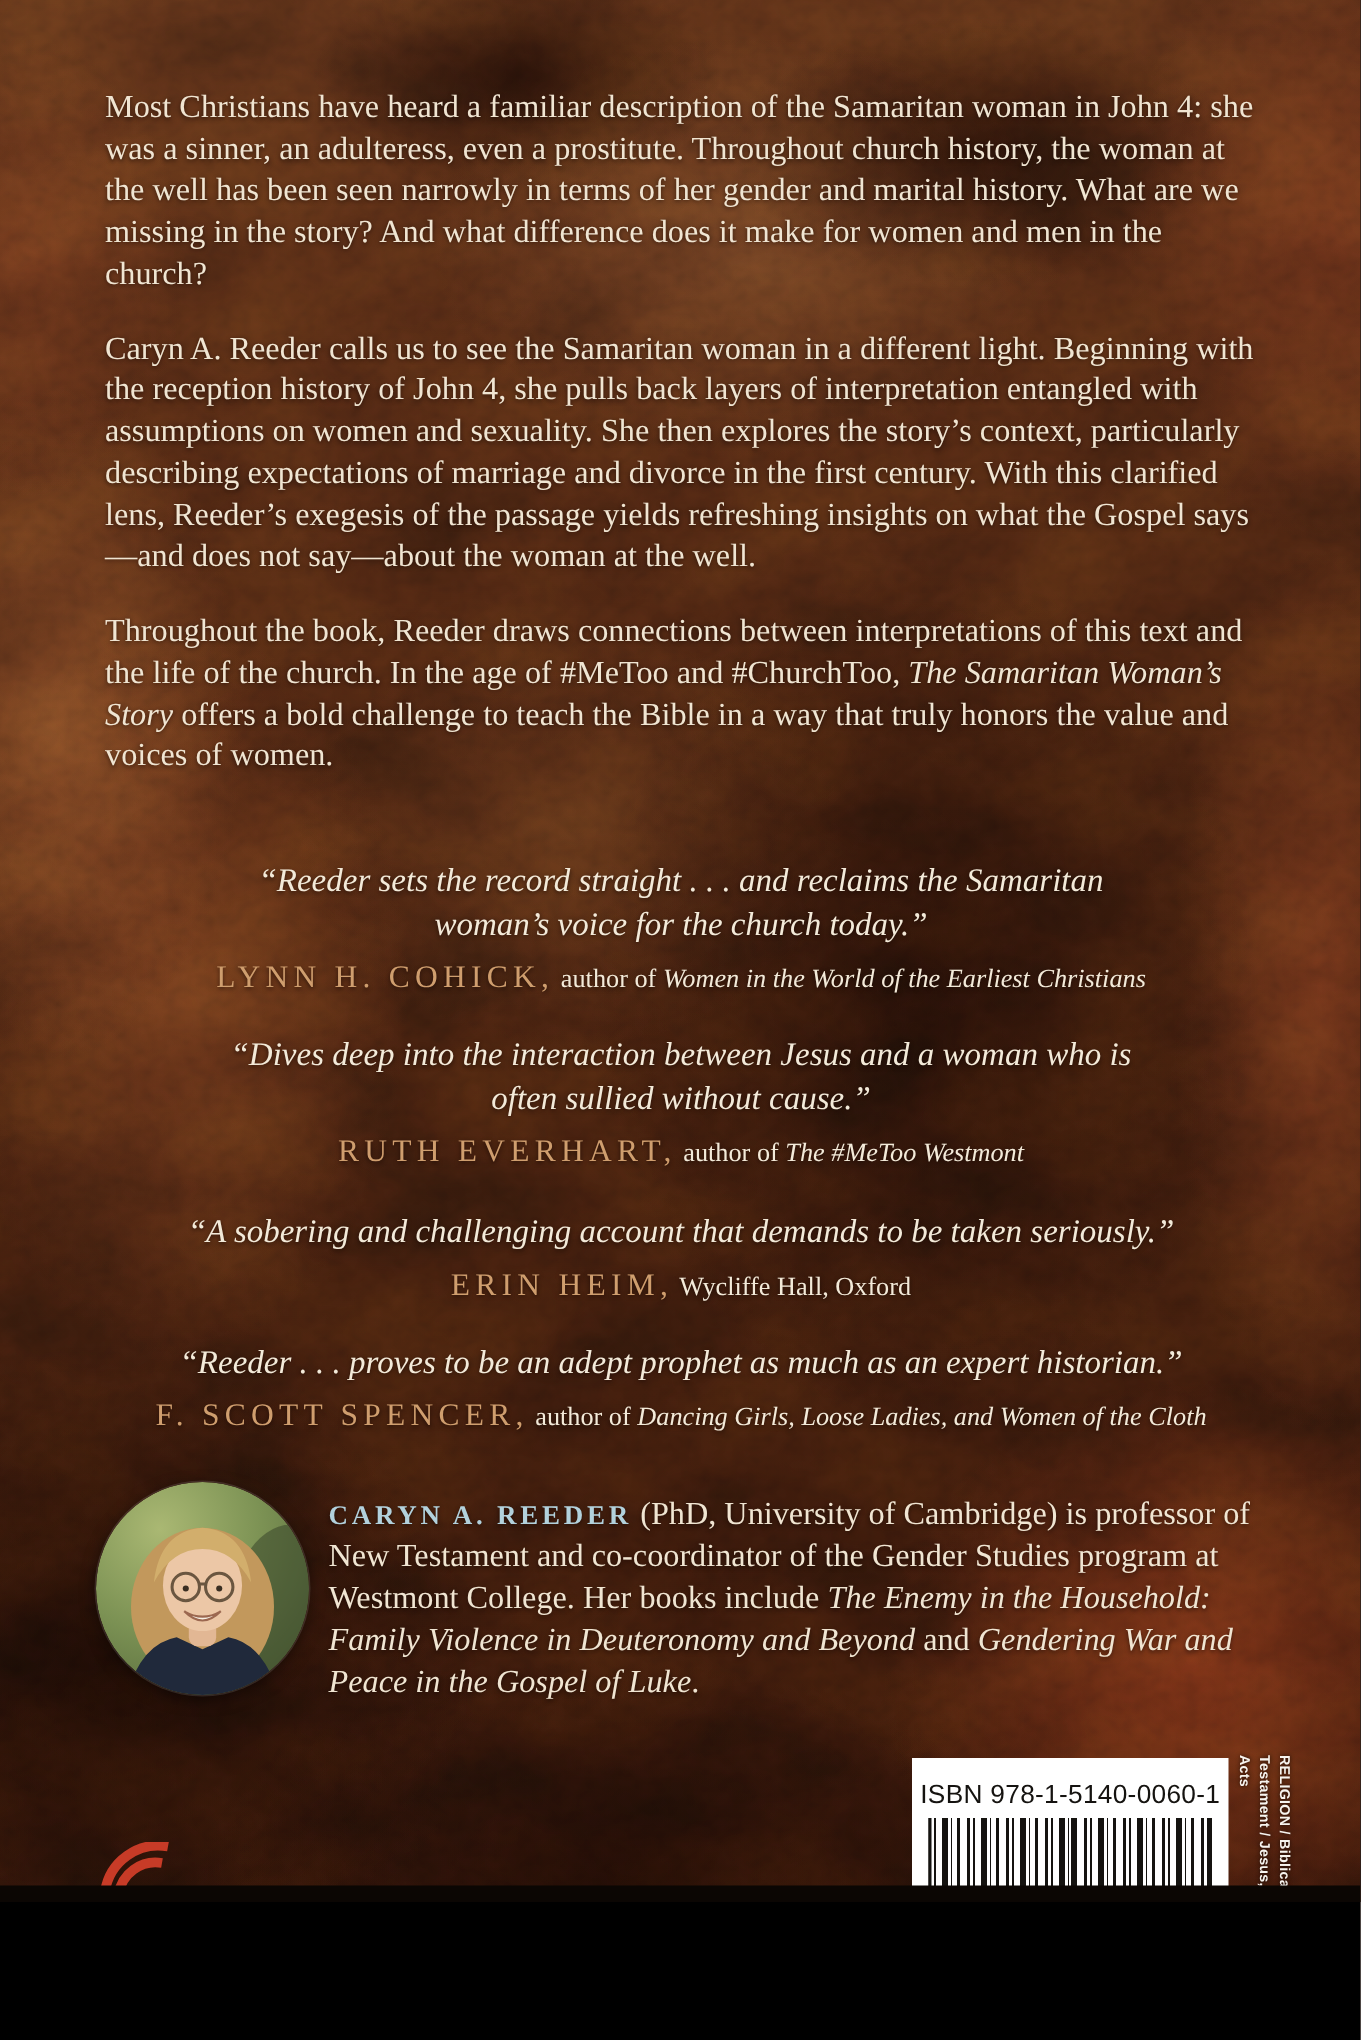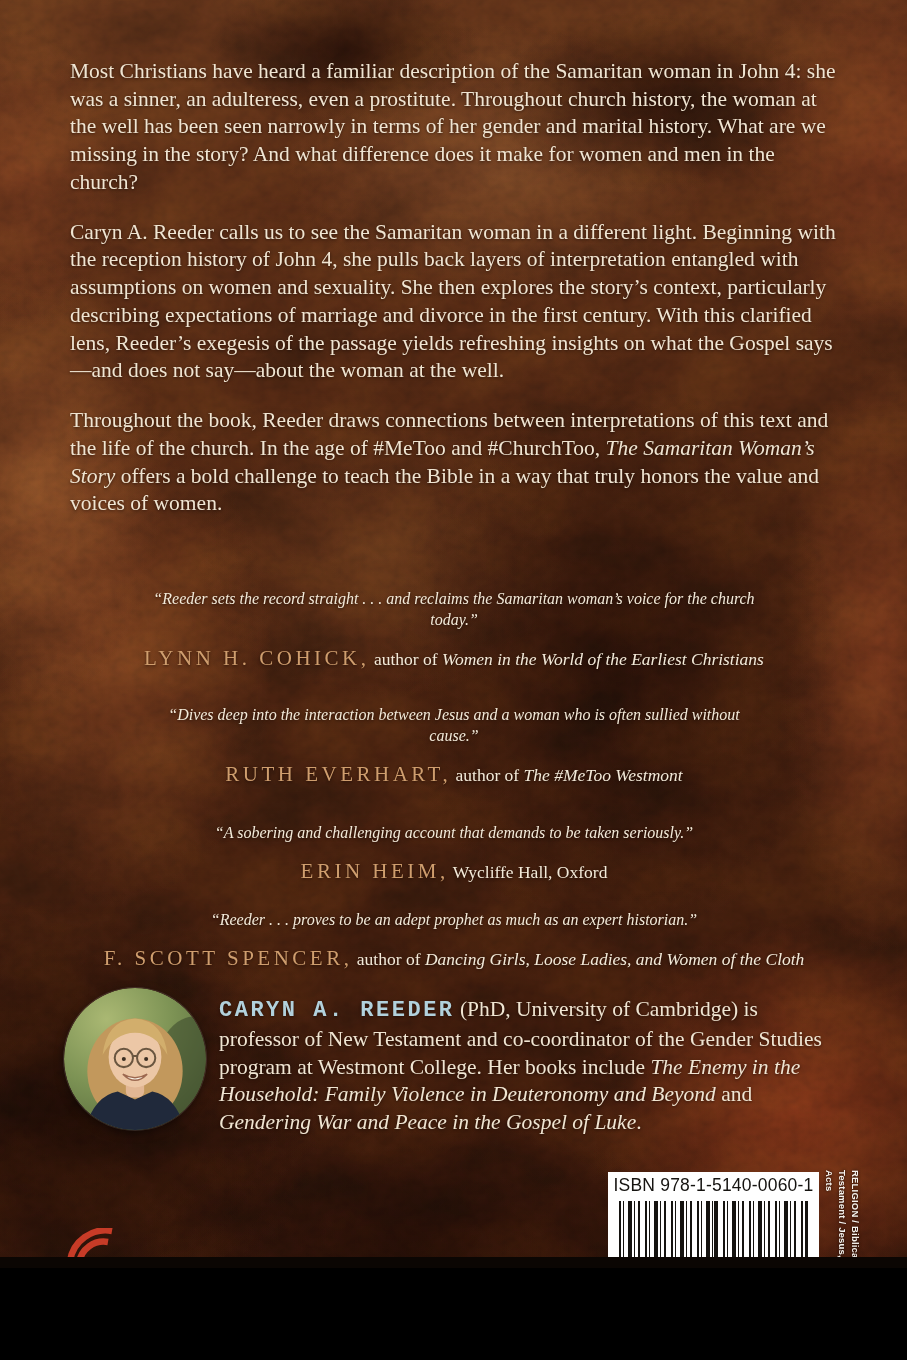--- a/index.html
+++ b/index.html
@@ -39,21 +39,21 @@
     text-shadow: 0 1px 3px rgba(20,8,4,.65);
   }
   .copy p { margin:0 0 22px 0; }
   .copy .em { font-style: italic; }
 
   
   .endorse {
     position:absolute; left:70px; width:768px; text-align:center;
     color:#f3ead9; text-shadow: 0 1px 3px rgba(20,8,4,.65);
   }
-  .endorse .quote { font-style:italic; font-size:16px; line-height:1.32; margin:16px auto; }
+  .endorse .quote { font-style:italic; font-size:22px; line-height:1.32; margin:0 auto; }
   .endorse .attrib { margin-top:9px; font-size:17.5px; }
   .attrib .name { color:#cf9e6e; font-size:21px; letter-spacing:3.5px; }
   .attrib .role-em { font-style:italic; }
   #endorse-1 { top:572px; } #endorse-1 .quote { max-width:625px; }
   #endorse-2 { top:688px;text-align:center; } #endorse-2 .quote { max-width:615px; }
   #endorse-3 { top:806px; }
   #endorse-4 { top:893px; }
 
   
   .bio {
@@ -62,33 +62,33 @@
   }
   .avatar {
     flex:0 0 142px; width:142px; height:142px; border-radius:50%;
     overflow:hidden; box-shadow: 0 0 0 1px rgba(255,255,255,.12), 0 3px 10px rgba(0,0,0,.5);
   }
   .bio-text {
     width:622px; color:#f0e5d2; font-size:21.5px; line-height:1.3;
     text-shadow: 0 1px 3px rgba(20,8,4,.65); padding-top:8px;
   }
   .bio-text .author-name {
-    font-family:Liberation Mono, monospace; font-weight:700;
-    font-size:22px; letter-spacing:2.5px; color:#b2d1dc;
+    font-family:Liberation Serif, serif; font-weight:700;
+    font-size:18px; letter-spacing:2.5px; color:#b2d1dc;
   }
   .bio-text .em { font-style:italic; }
 
   
   .barcode-box {
     position:absolute; left:608px; top:1172px; width:211px; height:178px;
     background:#fff; text-align:center;
   }
   .isbn-label {
     font-family:"Liberation Sans", sans-serif; font-size:17.5px; color:#151310;
-    padding-top:3px; letter-spacing:0.2px;
+    padding-top:14px; letter-spacing:0.2px;
   }
   .bars-wrap { position:relative; margin:5px 11px 0 11px; height:118px; }
   .bars {
     position:absolute; left:0; right:0; top:0; height:100px;
     background: repeating-linear-gradient(90deg,
       #151310 0 2px, #fff 2px 4px,
       #151310 4px 5px, #fff 5px 9px,
       #151310 9px 13px, #fff 13px 15px,
       #151310 15px 16px, #fff 16px 19px,
       #151310 19px 21px, #fff 21px 26px);

